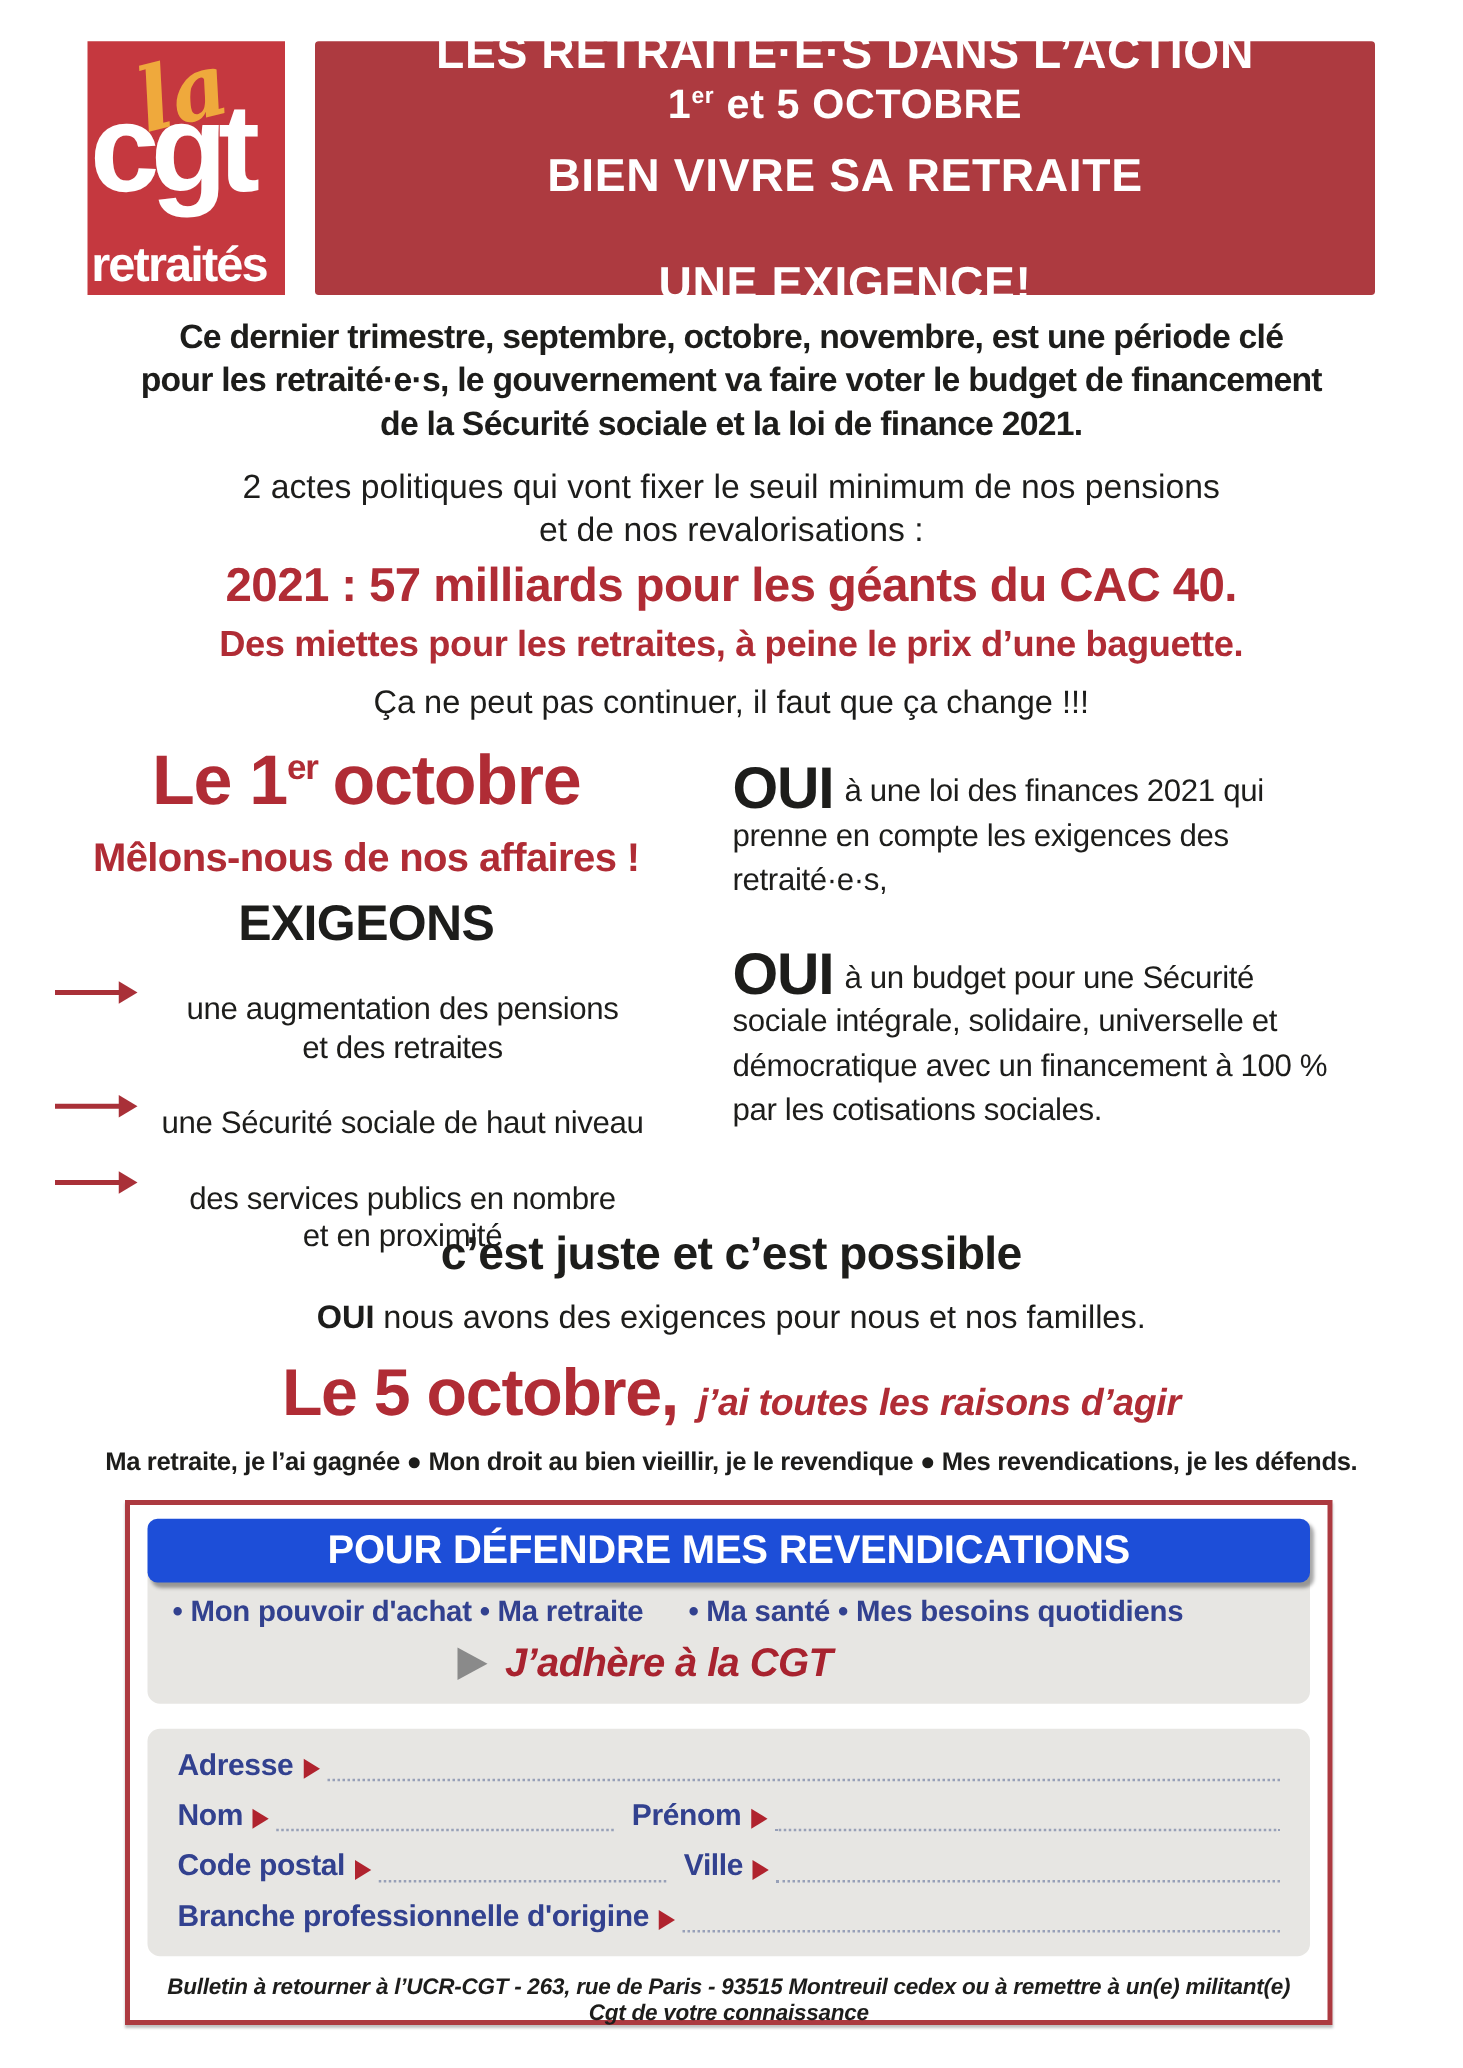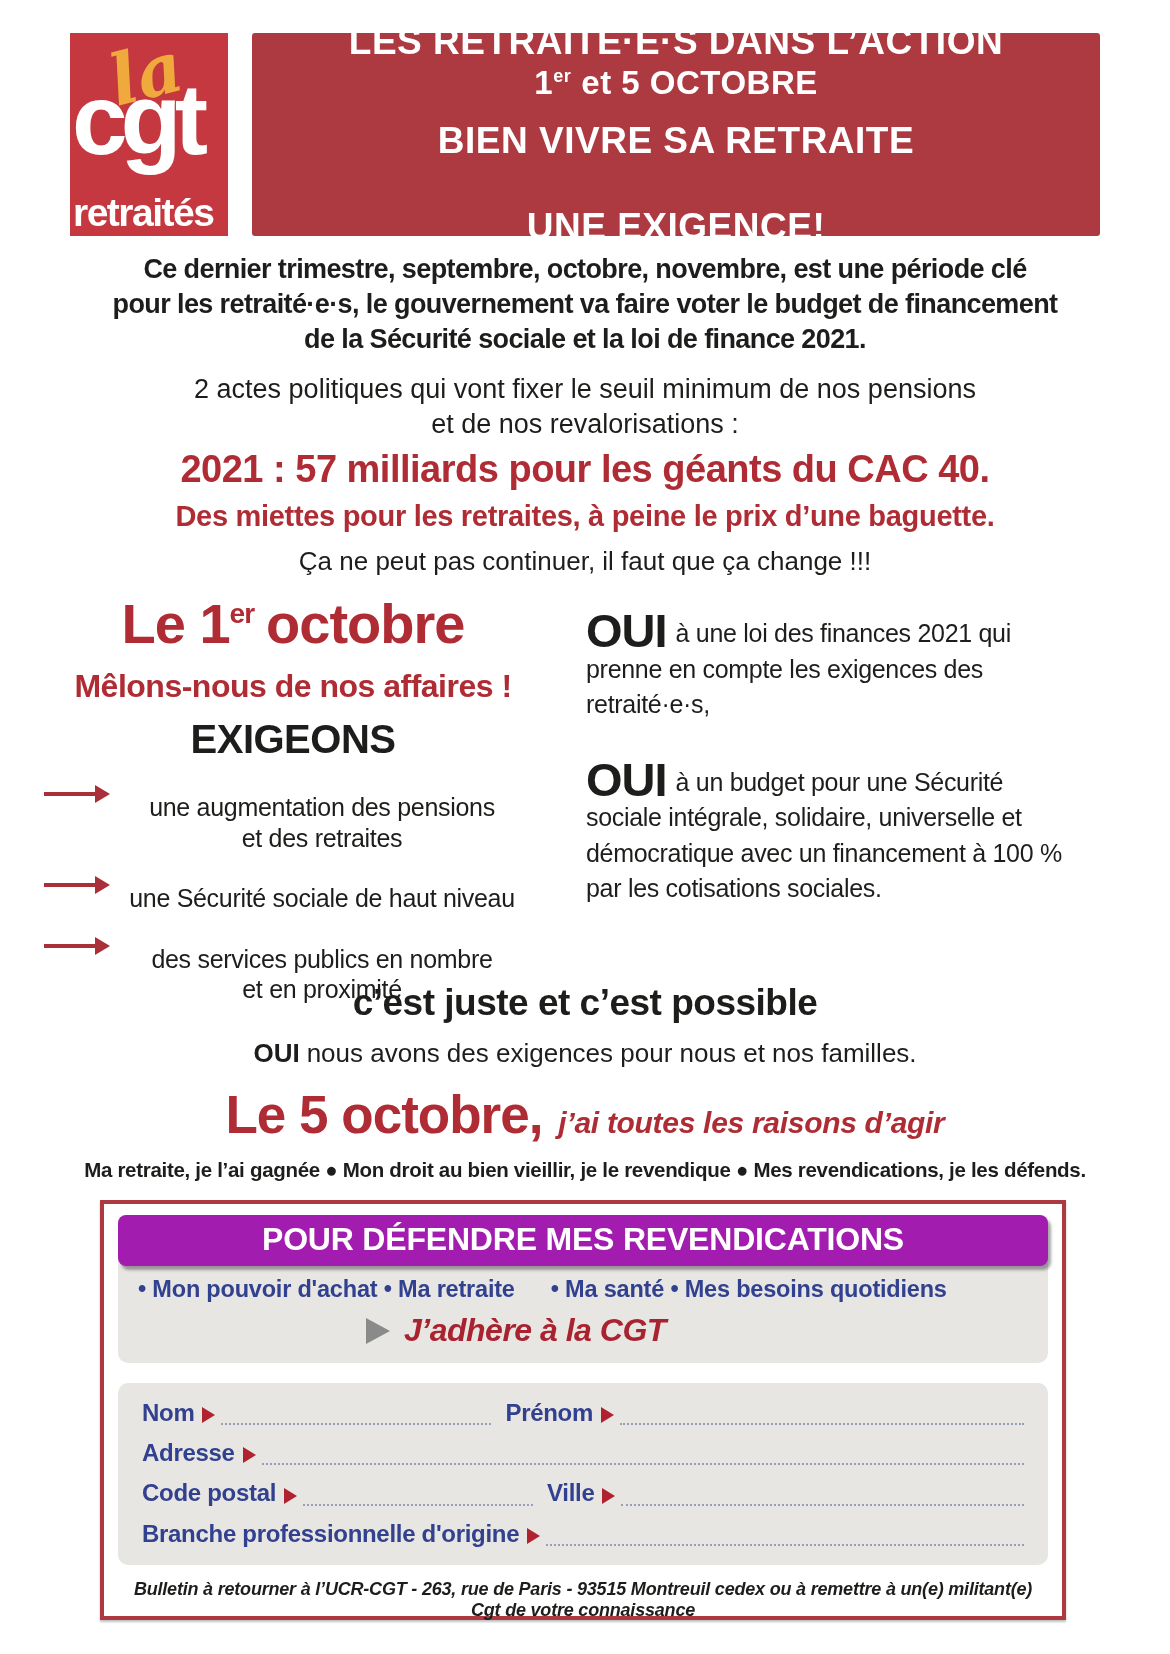--- a/index.html
+++ b/index.html
@@ -92,21 +92,21 @@
     letter-spacing:-0.3px;margin-left:16px;}
   .slogans{position:absolute;top:1158px;left:30px;right:30px;text-align:center;
     font-weight:bold;font-size:20.5px;letter-spacing:-0.3px;}
   
   .formbox{
     position:absolute;top:1200px;left:100px;width:966px;height:420px;box-sizing:border-box;
     border:4px solid var(--box-border);background:#fff;
     padding:11px 14px 8px;box-shadow:0 2px 2px rgba(0,0,0,0.25);
   }
   .form-title{
-    position:relative;z-index:2;background:#a21caf;border-radius:8px;color:#fff;text-align:center;
+    position:relative;z-index:2;background:#1d4ed8;border-radius:8px;color:#fff;text-align:center;
     font-weight:bold;font-size:32px;letter-spacing:-0.2px;padding:6px 4px 8px;
     box-shadow:3px 4px 3px rgba(0,0,0,0.35);
   }
   .panel1{position:relative;z-index:1;background:var(--gray-panel);border-radius:0 0 10px 10px;
     margin-top:-8px;padding:18px 14px 14px;}
   .bullets{display:flex;gap:36px;padding-left:6px;color:var(--blue);font-weight:bold;
     font-size:23.5px;letter-spacing:-0.2px;}
   .adhere-row{margin-top:9px;padding-left:234px;display:flex;align-items:center;gap:14px;}
   .adhere-arrow-icon{width:0;height:0;border-left:24px solid #8a8a8a;
     border-top:13px solid transparent;border-bottom:13px solid transparent;}
@@ -207,33 +207,33 @@
         <span>• Mon pouvoir d'achat • Ma retraite</span>
         <span>• Ma santé • Mes besoins quotidiens</span>
       </div>
       <div class="adhere-row">
         <span class="adhere-arrow-icon"></span>
         <span class="adhere-text">J’adhère à la CGT</span>
       </div>
     </div>
     <div class="panel2">
       <div class="frow">
+        <span class="flabel">Adresse</span>
+        <span class="fmark"></span>
+        <span class="fline"></span>
+      </div>
+      <div class="frow">
         <span class="flabel">Nom</span>
         <span class="fmark"></span>
         <span class="fline w270"></span>
         <span class="flabel second">Prénom</span>
         <span class="fmark"></span>
         <span class="fline"></span>
       </div>
       <div class="frow">
-        <span class="flabel">Adresse</span>
-        <span class="fmark"></span>
-        <span class="fline"></span>
-      </div>
-      <div class="frow">
         <span class="flabel">Code postal</span>
         <span class="fmark"></span>
         <span class="fline w230"></span>
         <span class="flabel second">Ville</span>
         <span class="fmark"></span>
         <span class="fline"></span>
       </div>
       <div class="frow">
         <span class="flabel">Branche professionnelle d'origine</span>
         <span class="fmark"></span>

